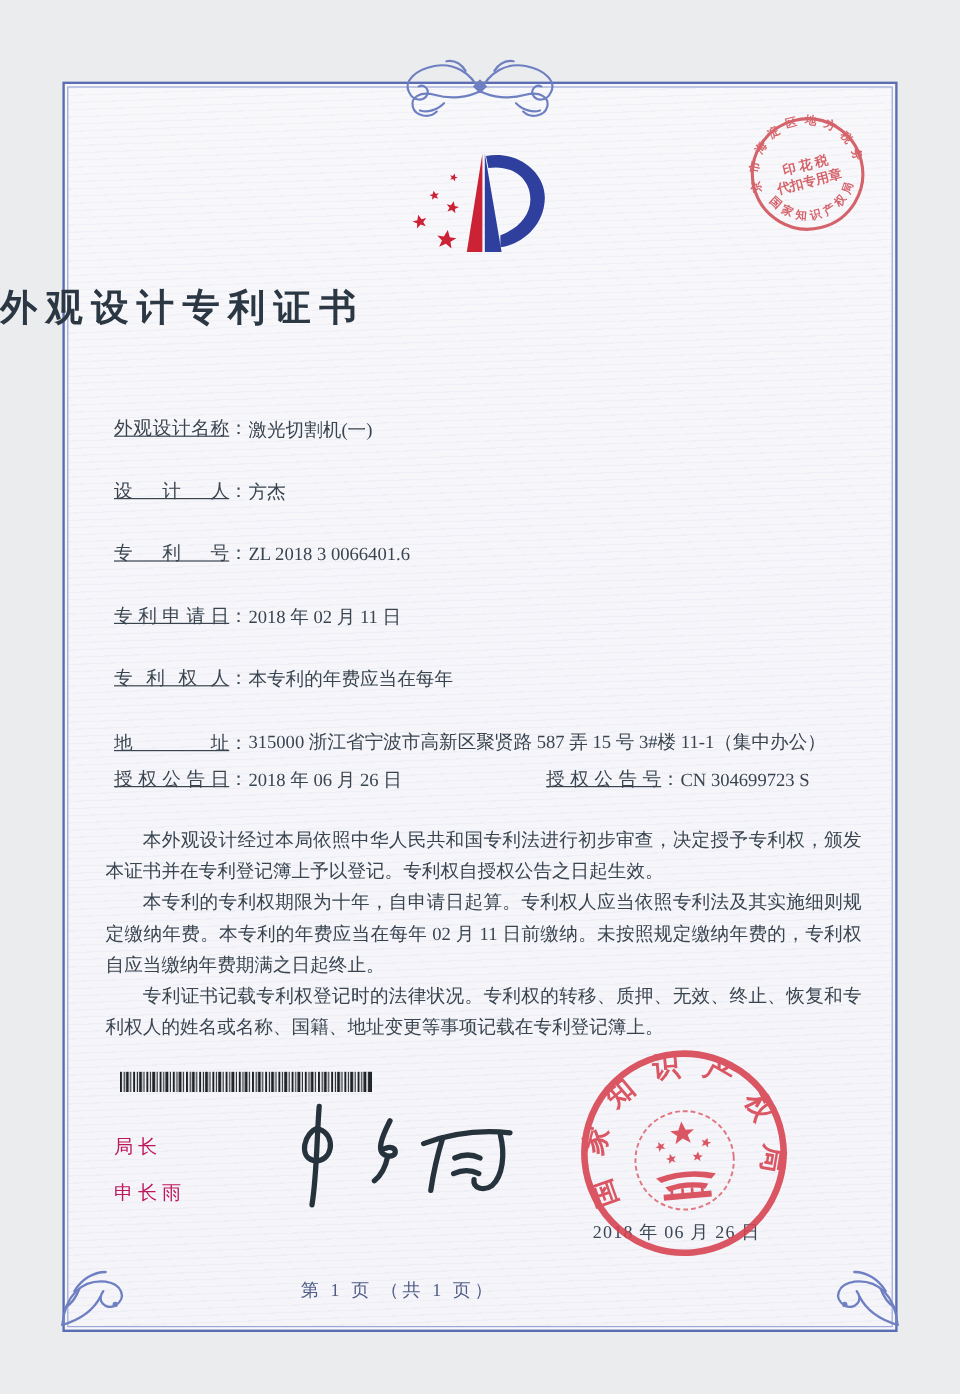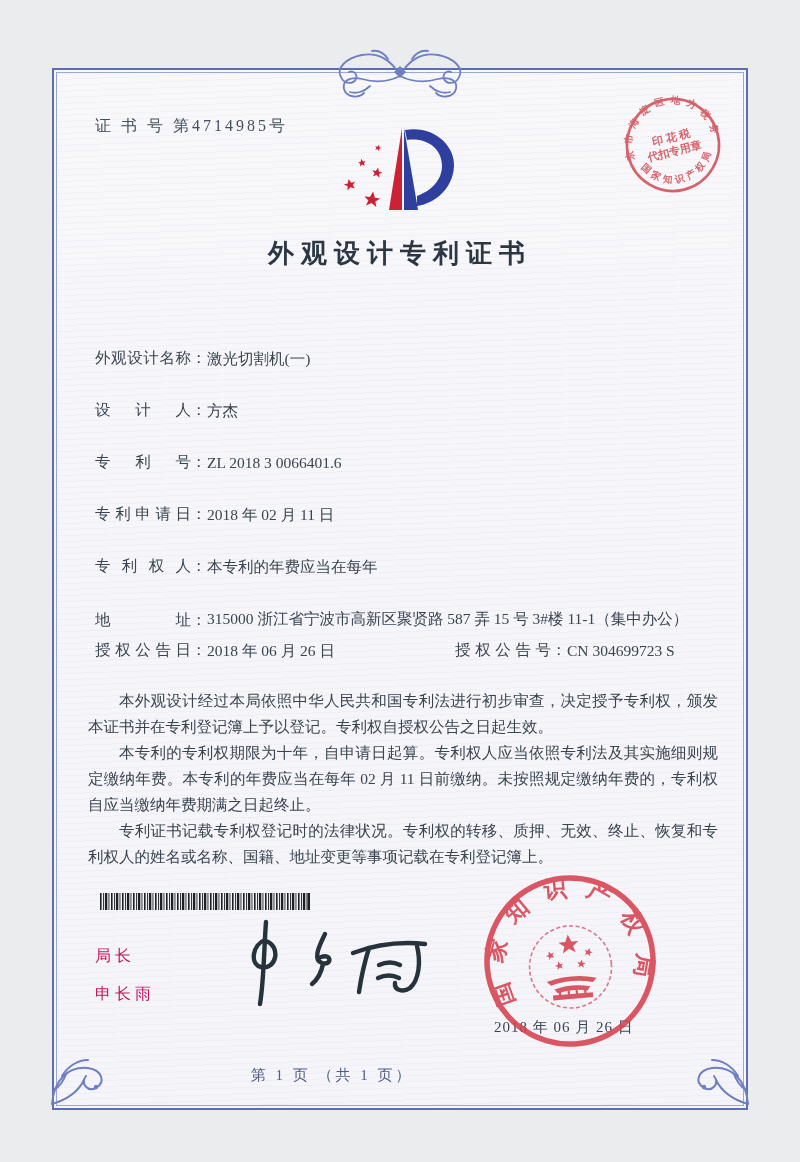--- a/index.html
+++ b/index.html
@@ -25,29 +25,29 @@
   }
   .content{position:absolute;inset:0;color:#39444f;}
   .cert-number{
     position:absolute;left:95px;top:116px;
     font-size:16px;letter-spacing:3px;color:#42505c;
   }
   .logo{position:absolute;left:333px;top:106px;width:140px;height:115px;}
   .tax-stamp{position:absolute;left:621px;top:93px;width:104px;height:104px;opacity:.85;transform:rotate(-14deg);}
   .title{
     position:absolute;left:0;top:236px;width:800px;
-    text-align:center;font-size:26px;font-weight:bold;
+    text-align:left;font-size:31px;font-weight:bold;
     letter-spacing:7px;color:#2b3844;
   }
   .fields{position:absolute;left:95px;top:346px;width:648px;font-size:15.5px;}
   .field-row{display:flex;line-height:24px;margin-bottom:26px;position:relative;}
   .field-row.address{margin-bottom:6px;align-items:flex-end;}
   .field-row .lbl{
     flex:none;display:inline-block;width:96px;
-    text-align:justify;text-align-last:justify;text-justify:inter-character;
+    text-align:justify;text-align-last:justify;text-justify:inter-character;text-decoration:underline;
   }
   .field-row .colon{flex:none;width:16px;}
   .field-row .val{flex:1;line-height:26px;}
   .grant-no{position:absolute;left:360px;top:0;display:flex;}
   .grant-no .lbl{width:96px;}
   .paragraphs{
     position:absolute;left:88px;top:688px;width:630px;
     font-size:15.5px;line-height:26px;text-align:justify;
   }
   .paragraphs p{margin:0;text-indent:2em;}
@@ -105,21 +105,20 @@
       <path d="M12 74 C14 50 28 36 48 38 C62 40 66 52 56 58 C48 62 40 54 46 46"></path>
       <path d="M12 74 C26 70 38 62 44 50"></path>
       <path d="M22 46 C28 36 38 30 48 30"></path>
       <path d="M14 60 C20 56 24 50 26 44"></path>
       <circle cx="56" cy="57" r="2.2" fill="#6e7fc2" stroke="none"></circle>
     </g>
   </svg>
 
   <div class="content">
 
-    <div class="cert-number">证 书 号 第4714985号</div>
 
     <svg class="logo" viewBox="0 0 140 115">
       <defs>
         <path id="star" d="M0,-10 L2.94,-3.09 9.51,-3.09 4.19,1.18 6.12,7.5 0,3.6 -6.12,7.5 -4.19,1.18 -9.51,-3.09 -2.94,-3.09 Z"></path>
       </defs>
       <g fill="#cc2235">
         <use href="#star" transform="translate(45,42) scale(0.35) rotate(18)"></use>
         <use href="#star" transform="translate(29,57) scale(0.42) rotate(-10)"></use>
         <use href="#star" transform="translate(44,67) scale(0.55) rotate(12)"></use>
         <use href="#star" transform="translate(17,79) scale(0.62) rotate(-14)"></use>

